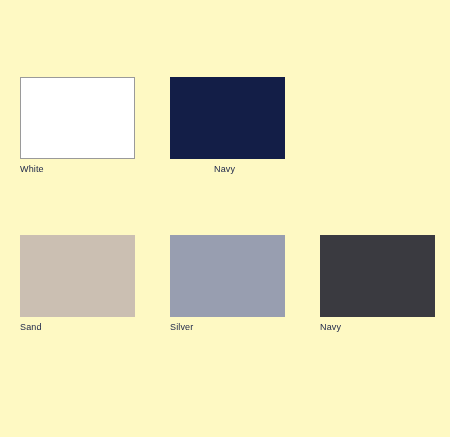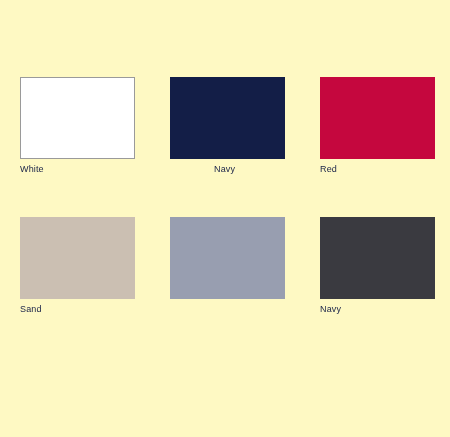--- a/index.html
+++ b/index.html
@@ -25,21 +25,21 @@
     background: #fef9c3;
   }
 
   .swatch-row {
     position: absolute;
     left: 0;
     width: 450px;
     height: 105px;
   }
   .swatch-row.row-0 { top: 77px; }
-  .swatch-row.row-1 { top: 217px; }
+  .swatch-row.row-1 { top: 235px; }
 
   .swatch-cell {
     position: absolute;
     top: 0;
     width: 115px;
     height: 105px;
   }
   .swatch-cell.col-0 { left: 20px; }
   .swatch-cell.col-1 { left: 170px; }
   .swatch-cell.col-2 { left: 320px; }
@@ -80,36 +80,33 @@
     <div class="swatch-cell col-0">
       <div class="swatch-chip bordered" style="background: rgb(255, 255, 255); border: 1px solid rgb(154, 154, 154);"></div>
       <div class="swatch-label" style="color: rgb(32, 41, 75);">White</div>
     </div>
 
     <div class="swatch-cell col-1">
       <div class="swatch-chip" style="background: rgb(19, 30, 71);"></div>
       <div class="swatch-label" style="color: rgb(32, 41, 75); padding-left: 44px;">Navy</div>
     </div>
 
-    <div class="swatch-cell col-2">
-      <div class="swatch-chip" style="background: rgb(197, 7, 62);"></div>
-      <div class="swatch-label" style="color: rgb(32, 41, 75);">Red</div>
-    </div>
 
   </div>
 
   <div class="swatch-row row-1">
 
     <div class="swatch-cell col-0">
       <div class="swatch-chip" style="background: rgb(203, 191, 178);"></div>
       <div class="swatch-label" style="color: rgb(32, 41, 75);">Sand</div>
     </div>
 
     <div class="swatch-cell col-1">
       <div class="swatch-chip" style="background: rgb(152, 158, 176);"></div>
+      <div class="swatch-label" style="color: rgb(32, 41, 75);">Silver</div>
     </div>
 
     <div class="swatch-cell col-2">
       <div class="swatch-chip" style="background: rgb(58, 58, 64);"></div>
       <div class="swatch-label" style="color: rgb(32, 41, 75);">Navy</div>
     </div>
 
   </div>
 
 </div>

